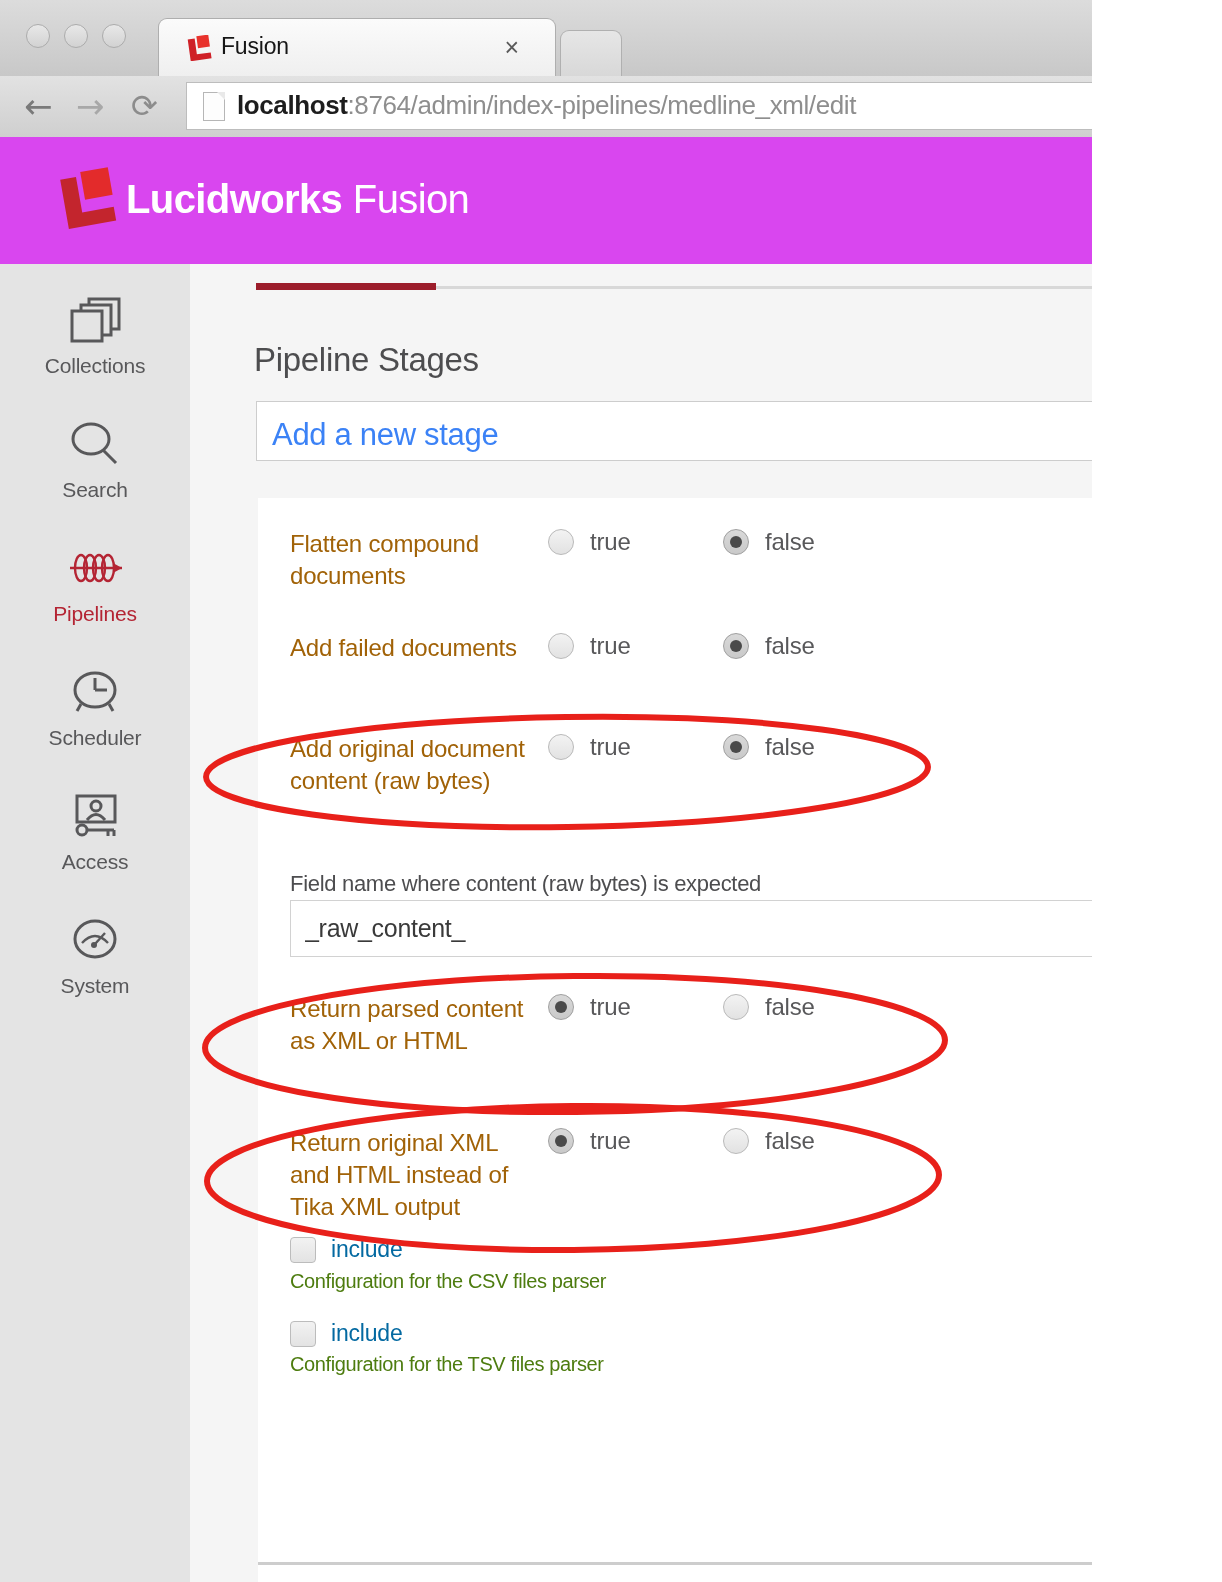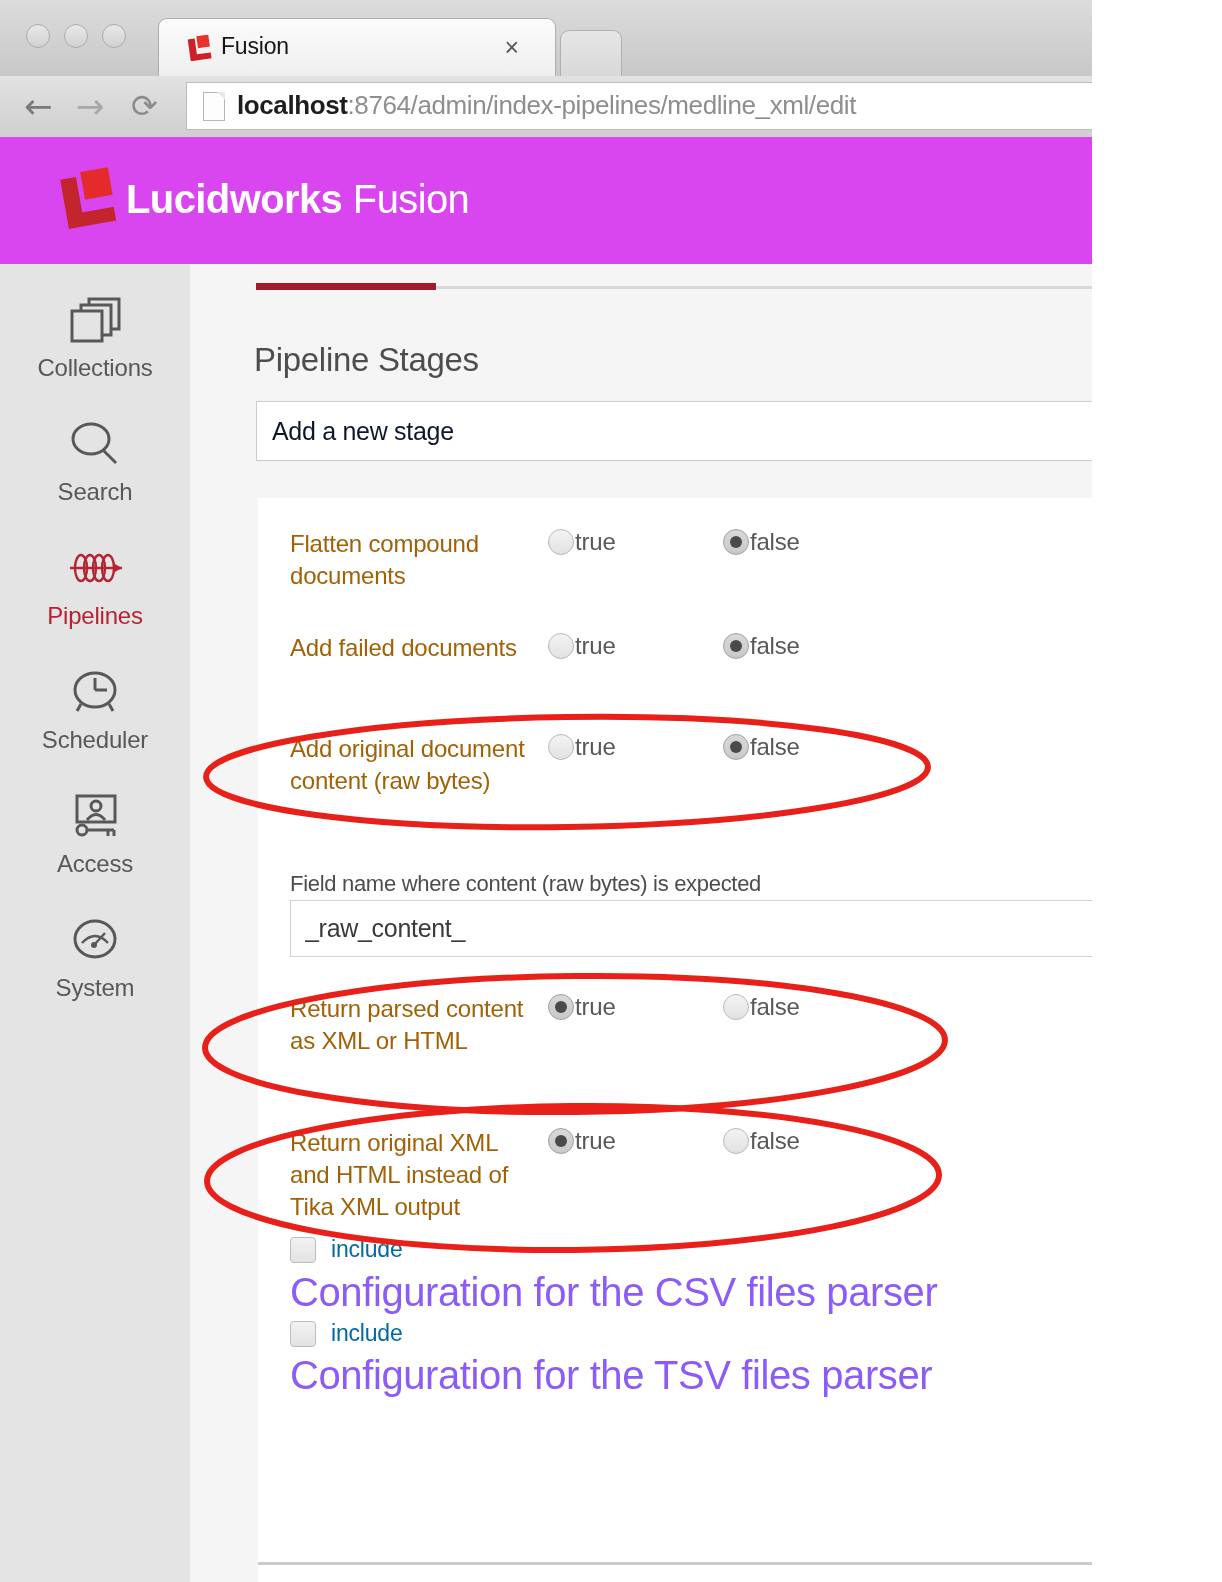--- a/index.html
+++ b/index.html
@@ -180,21 +180,21 @@
     text-align: center;
     color: #58585a;
   }
   .side-icon {
     height: 56px;
     display: flex;
     align-items: center;
     justify-content: center;
   }
   .side-label {
-    font-size: 24px;
+    font-size: 21px;
     margin-top: 6px;
     letter-spacing: -0.2px;
   }
   .side-item.active { color: #b42433; }
 
   
   .content {
     position: absolute;
     left: 190px; top: 264px;
     width: 1032px; height: 1318px;
@@ -223,22 +223,22 @@
     position: absolute;
     left: 66px; top: 137px;
     width: 905px; height: 60px;
     background: #ffffff;
     border: 1px solid #cdcdcd;
     box-sizing: border-box;
   }
   .stage-select-label {
     position: absolute;
     left: 15px; top: 15px;
-    font-size: 25px;
-    color: #0f172a;
+    font-size: 31px;
+    color: #3b82f6;
     letter-spacing: -0.3px;
   }
   .chevron {
     position: absolute;
     right: 22px; top: 15px;
     width: 32px; height: 30px;
   }
 
   
   .card {
@@ -284,21 +284,21 @@
   }
   .radio.checked::after {
     content: "";
     position: absolute;
     left: 6px; top: 6px;
     width: 12px; height: 12px;
     border-radius: 50%;
     background: #4a4a4a;
   }
   .opt-label {
-    margin-left: 1px;
+    margin-left: 16px;
     font-size: 24px;
     color: #58585a;
     letter-spacing: -0.2px;
   }
 
   .field-label {
     position: absolute;
     left: 32px;
     font-size: 22px;
     color: #4d4d4f;
@@ -335,22 +335,22 @@
   }
   .check-label {
     margin-left: 15px;
     font-size: 23px;
     color: #0369a1;
     letter-spacing: -0.2px;
   }
   .parser-heading {
     position: absolute;
     left: 32px;
-    font-size: 40px;
-    color: #8b5cf6;
+    font-size: 20px;
+    color: #4d7c0f;
     letter-spacing: -0.4px;
   }
 
   
   .scroll-track {
     position: absolute;
     left: 1155px; top: 860px;
     width: 16px; height: 672px;
   }
   .scroll-thumb {

